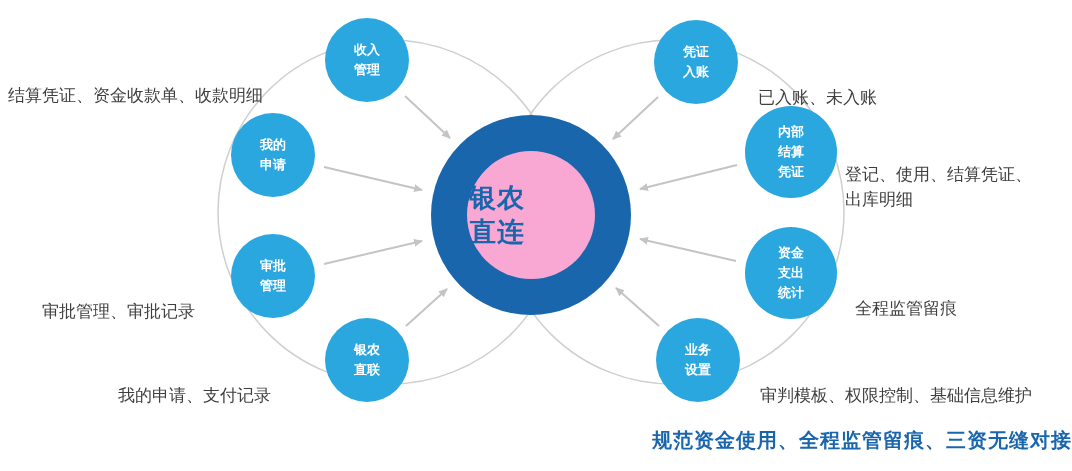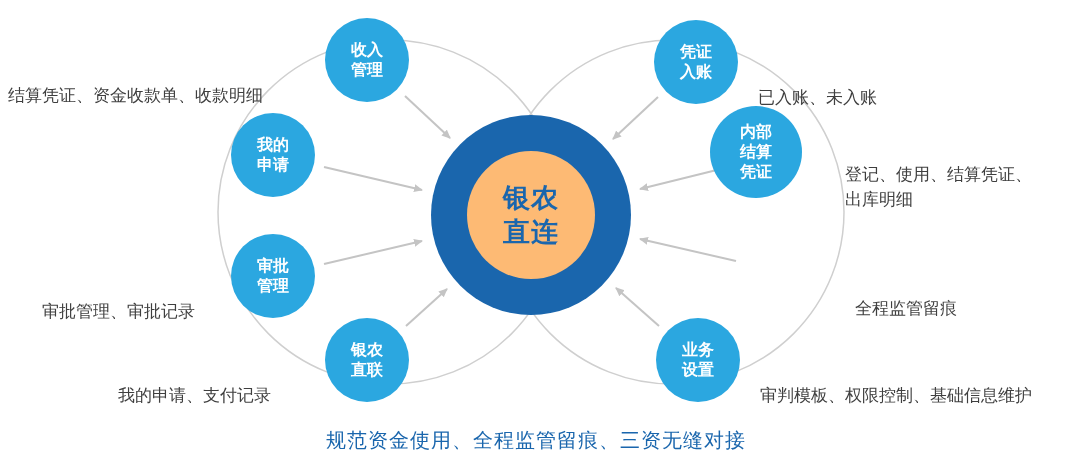--- a/index.html
+++ b/index.html
@@ -30,22 +30,22 @@
     position:absolute;
     left:431px;top:115px;
     width:200px;height:200px;
     border-radius:50%;
     background:var(--center-blue);
     display:flex;align-items:center;justify-content:center;
   }
   .center-inner{
     width:128px;height:128px;
     border-radius:50%;
-    background:#fdba74;
-    display:flex;align-items:center;justify-content:center;
+    background:#f9a8d4;
+    display:flex;align-items:center;justify-content:flex-start;
   }
   .center-label{
     display:block;
     width:60px;
     text-align:center;
     font-size:27px;
     line-height:34px;
     font-weight:bold;
     color:var(--center-blue);
     letter-spacing:1px;
@@ -55,32 +55,32 @@
     position:absolute;
     border-radius:50%;
     background:var(--node-blue);
     color:#ffffff;
     display:flex;align-items:center;justify-content:center;
     text-align:center;
   }
   .node span{
     display:block;
     width:36px;
-    font-size:16px;
+    font-size:13px;
     line-height:20px;
     font-weight:bold;
   }
   .node.d84{width:84px;height:84px;}
   .node.d92{width:92px;height:92px;}
   .n1{left:325px;top:18px;}
   .n2{left:231px;top:113px;}
   .n3{left:231px;top:234px;justify-content:center;}
   .n4{left:325px;top:318px;}
   .n5{left:654px;top:20px;}
-  .n6{left:710px;top:106px;}
+  .n6{left:745px;top:106px;}
   .n7{left:745px;top:227px;}
   .n8{left:656px;top:318px;}
   
   .ann{
     position:absolute;
     font-size:17px;
     line-height:25px;
     color:var(--text-dark);
     margin-top:35px;
   }
@@ -90,23 +90,23 @@
   .a4{left:118px;top:348px;}
   .a5{left:758px;top:50px;}
   .a6{left:845px;top:127px;width:200px;}
   .a7{left:855px;top:261px;}
   .a8{left:760px;top:348px;}
   
   .caption{
     position:absolute;
     left:0;right:0;
     top:427px;
-    text-align:center;
+    text-align:right;
     font-size:20px;
-    font-weight:normal;
+    font-weight:bold;
     color:var(--center-blue);
     letter-spacing:1px;
   }
 </style>
 </head>
 <body>
 
 <div class="stage">
 
   <svg class="bg" width="1072" height="471" viewBox="0 0 1072 471">
@@ -149,20 +149,23 @@
   <div class="node d84 n4">
     <span>银农直联</span>
   </div>
 
   <div class="node d84 n5">
     <span>凭证入账</span>
   </div>
   <div class="node d92 n6">
     <span>内部结算凭证</span>
   </div>
+  <div class="node d92 n7">
+    <span>资金支出统计</span>
+  </div>
   <div class="node d84 n8">
     <span>业务设置</span>
   </div>
 
   <div class="ann a1">结算凭证、资金收款单、收款明细</div>
   <div class="ann a3">审批管理、审批记录</div>
   <div class="ann a4">我的申请、支付记录</div>
   <div class="ann a5">已入账、未入账</div>
   <div class="ann a6">登记、使用、结算凭证、出库明细</div>
   <div class="ann a7">全程监管留痕</div>

